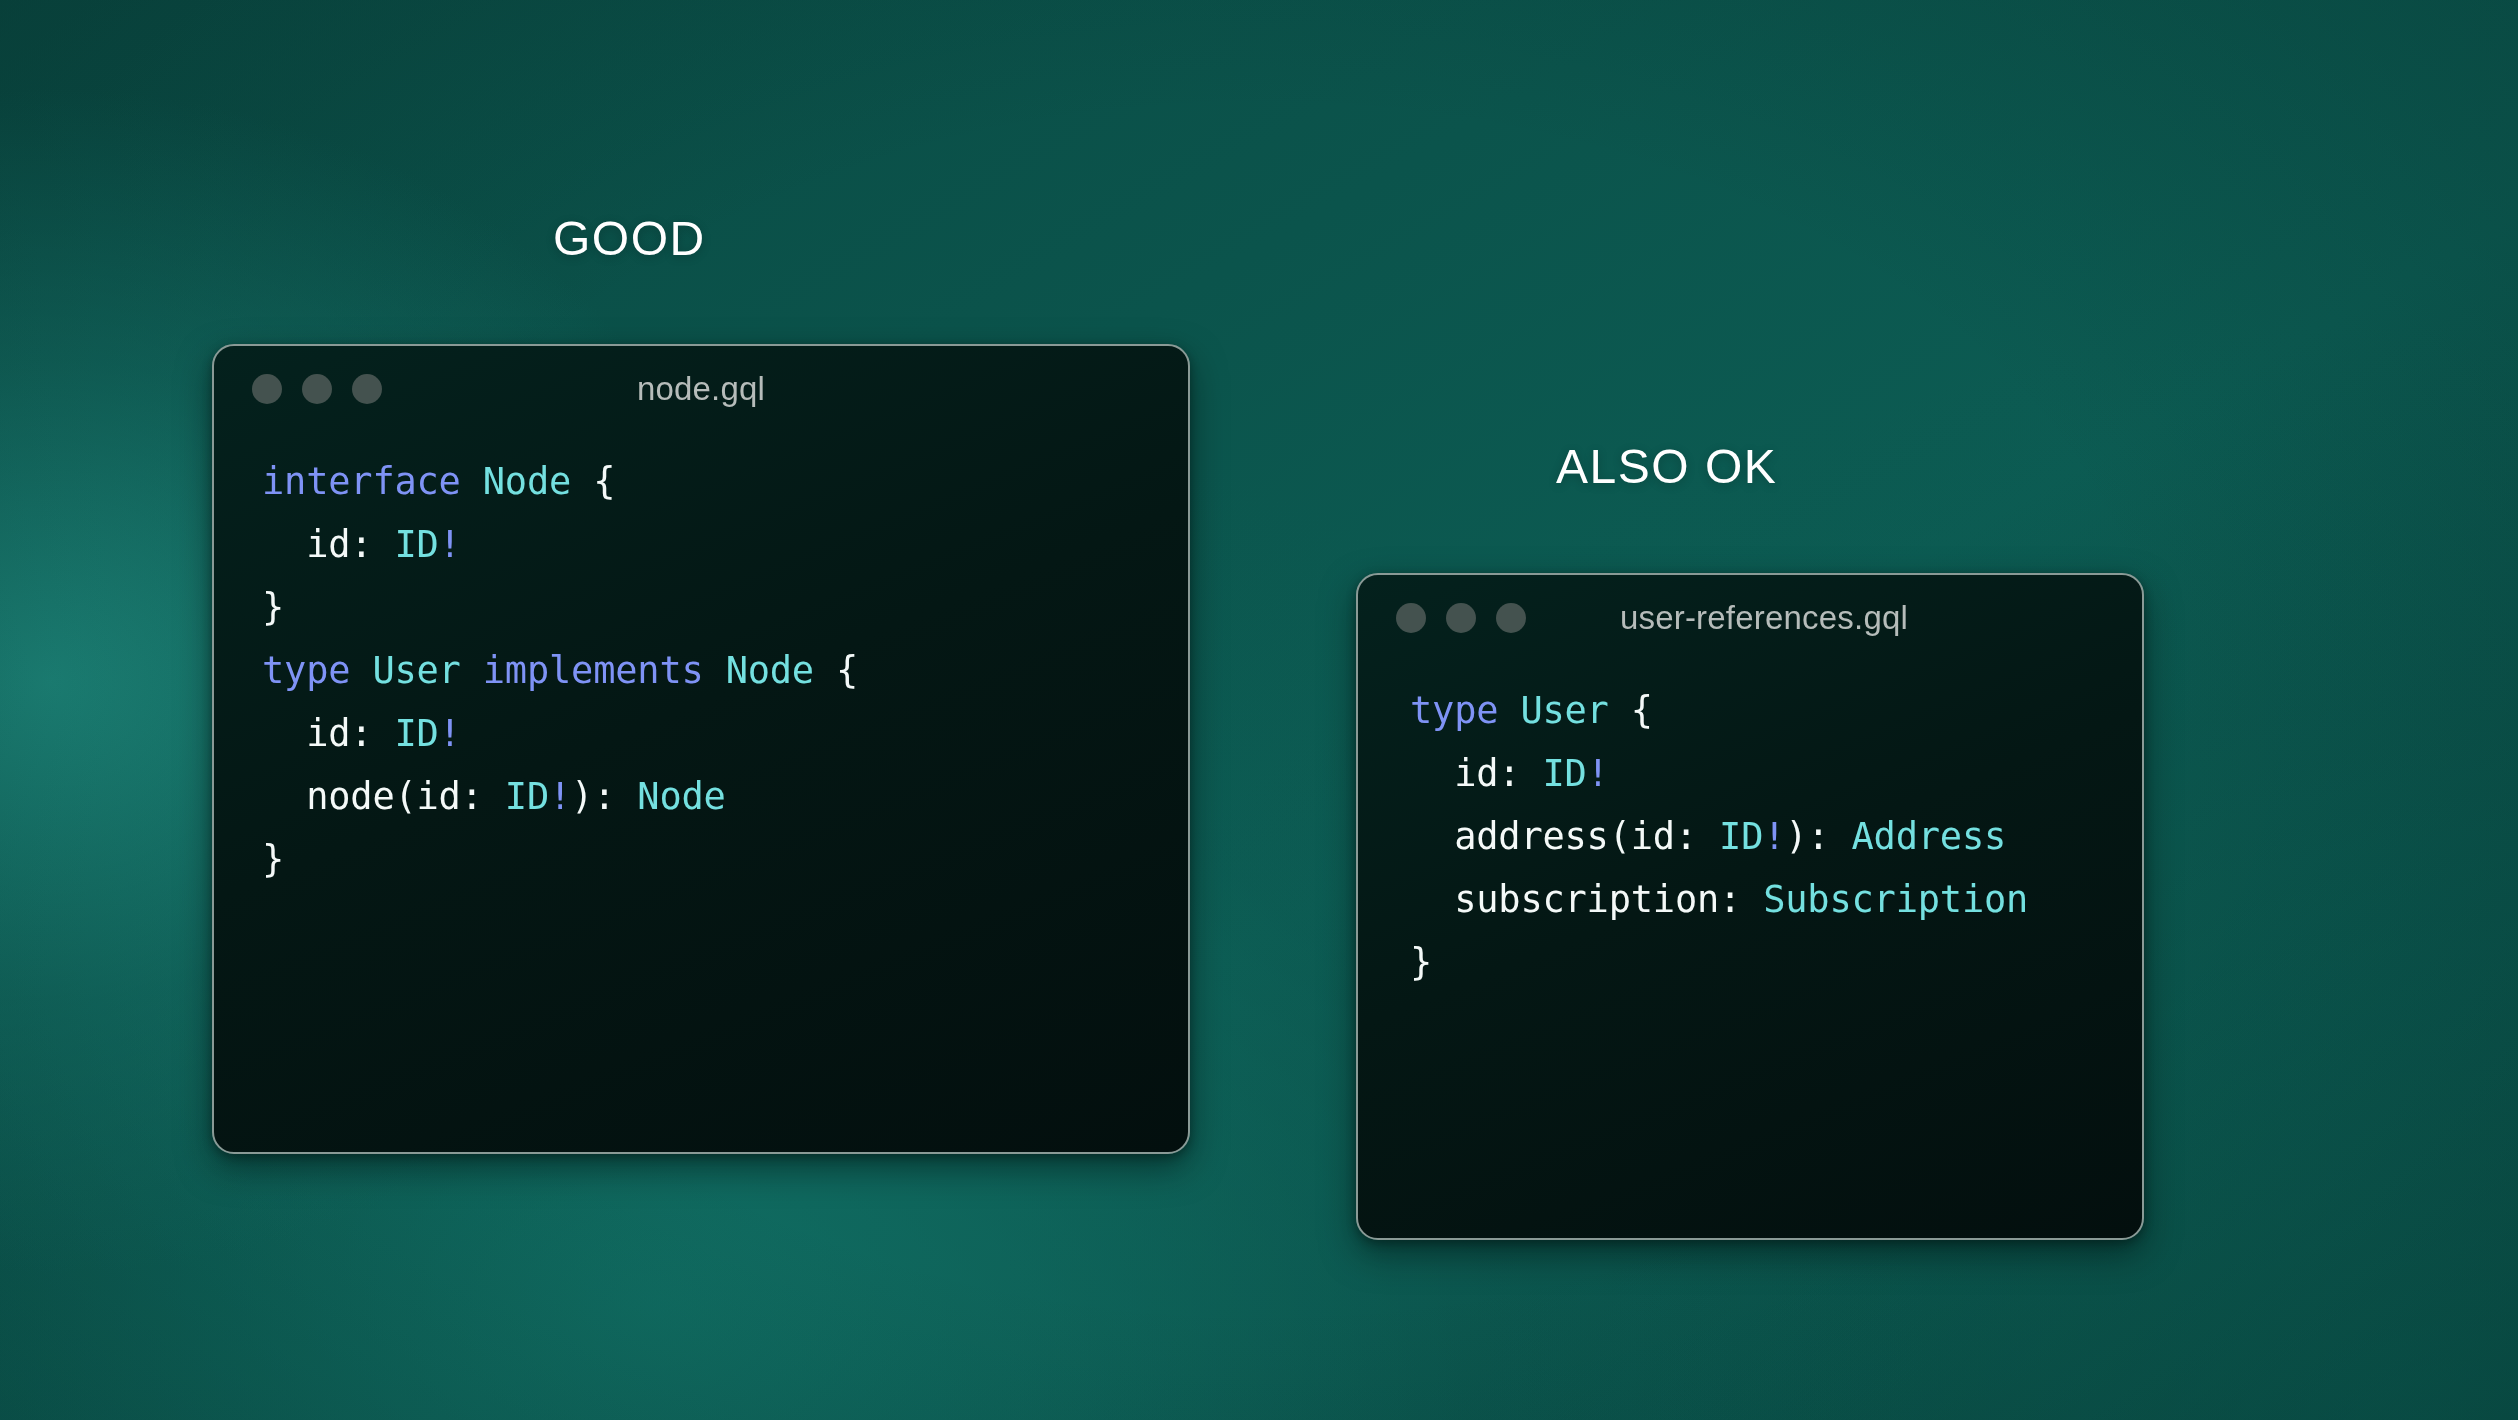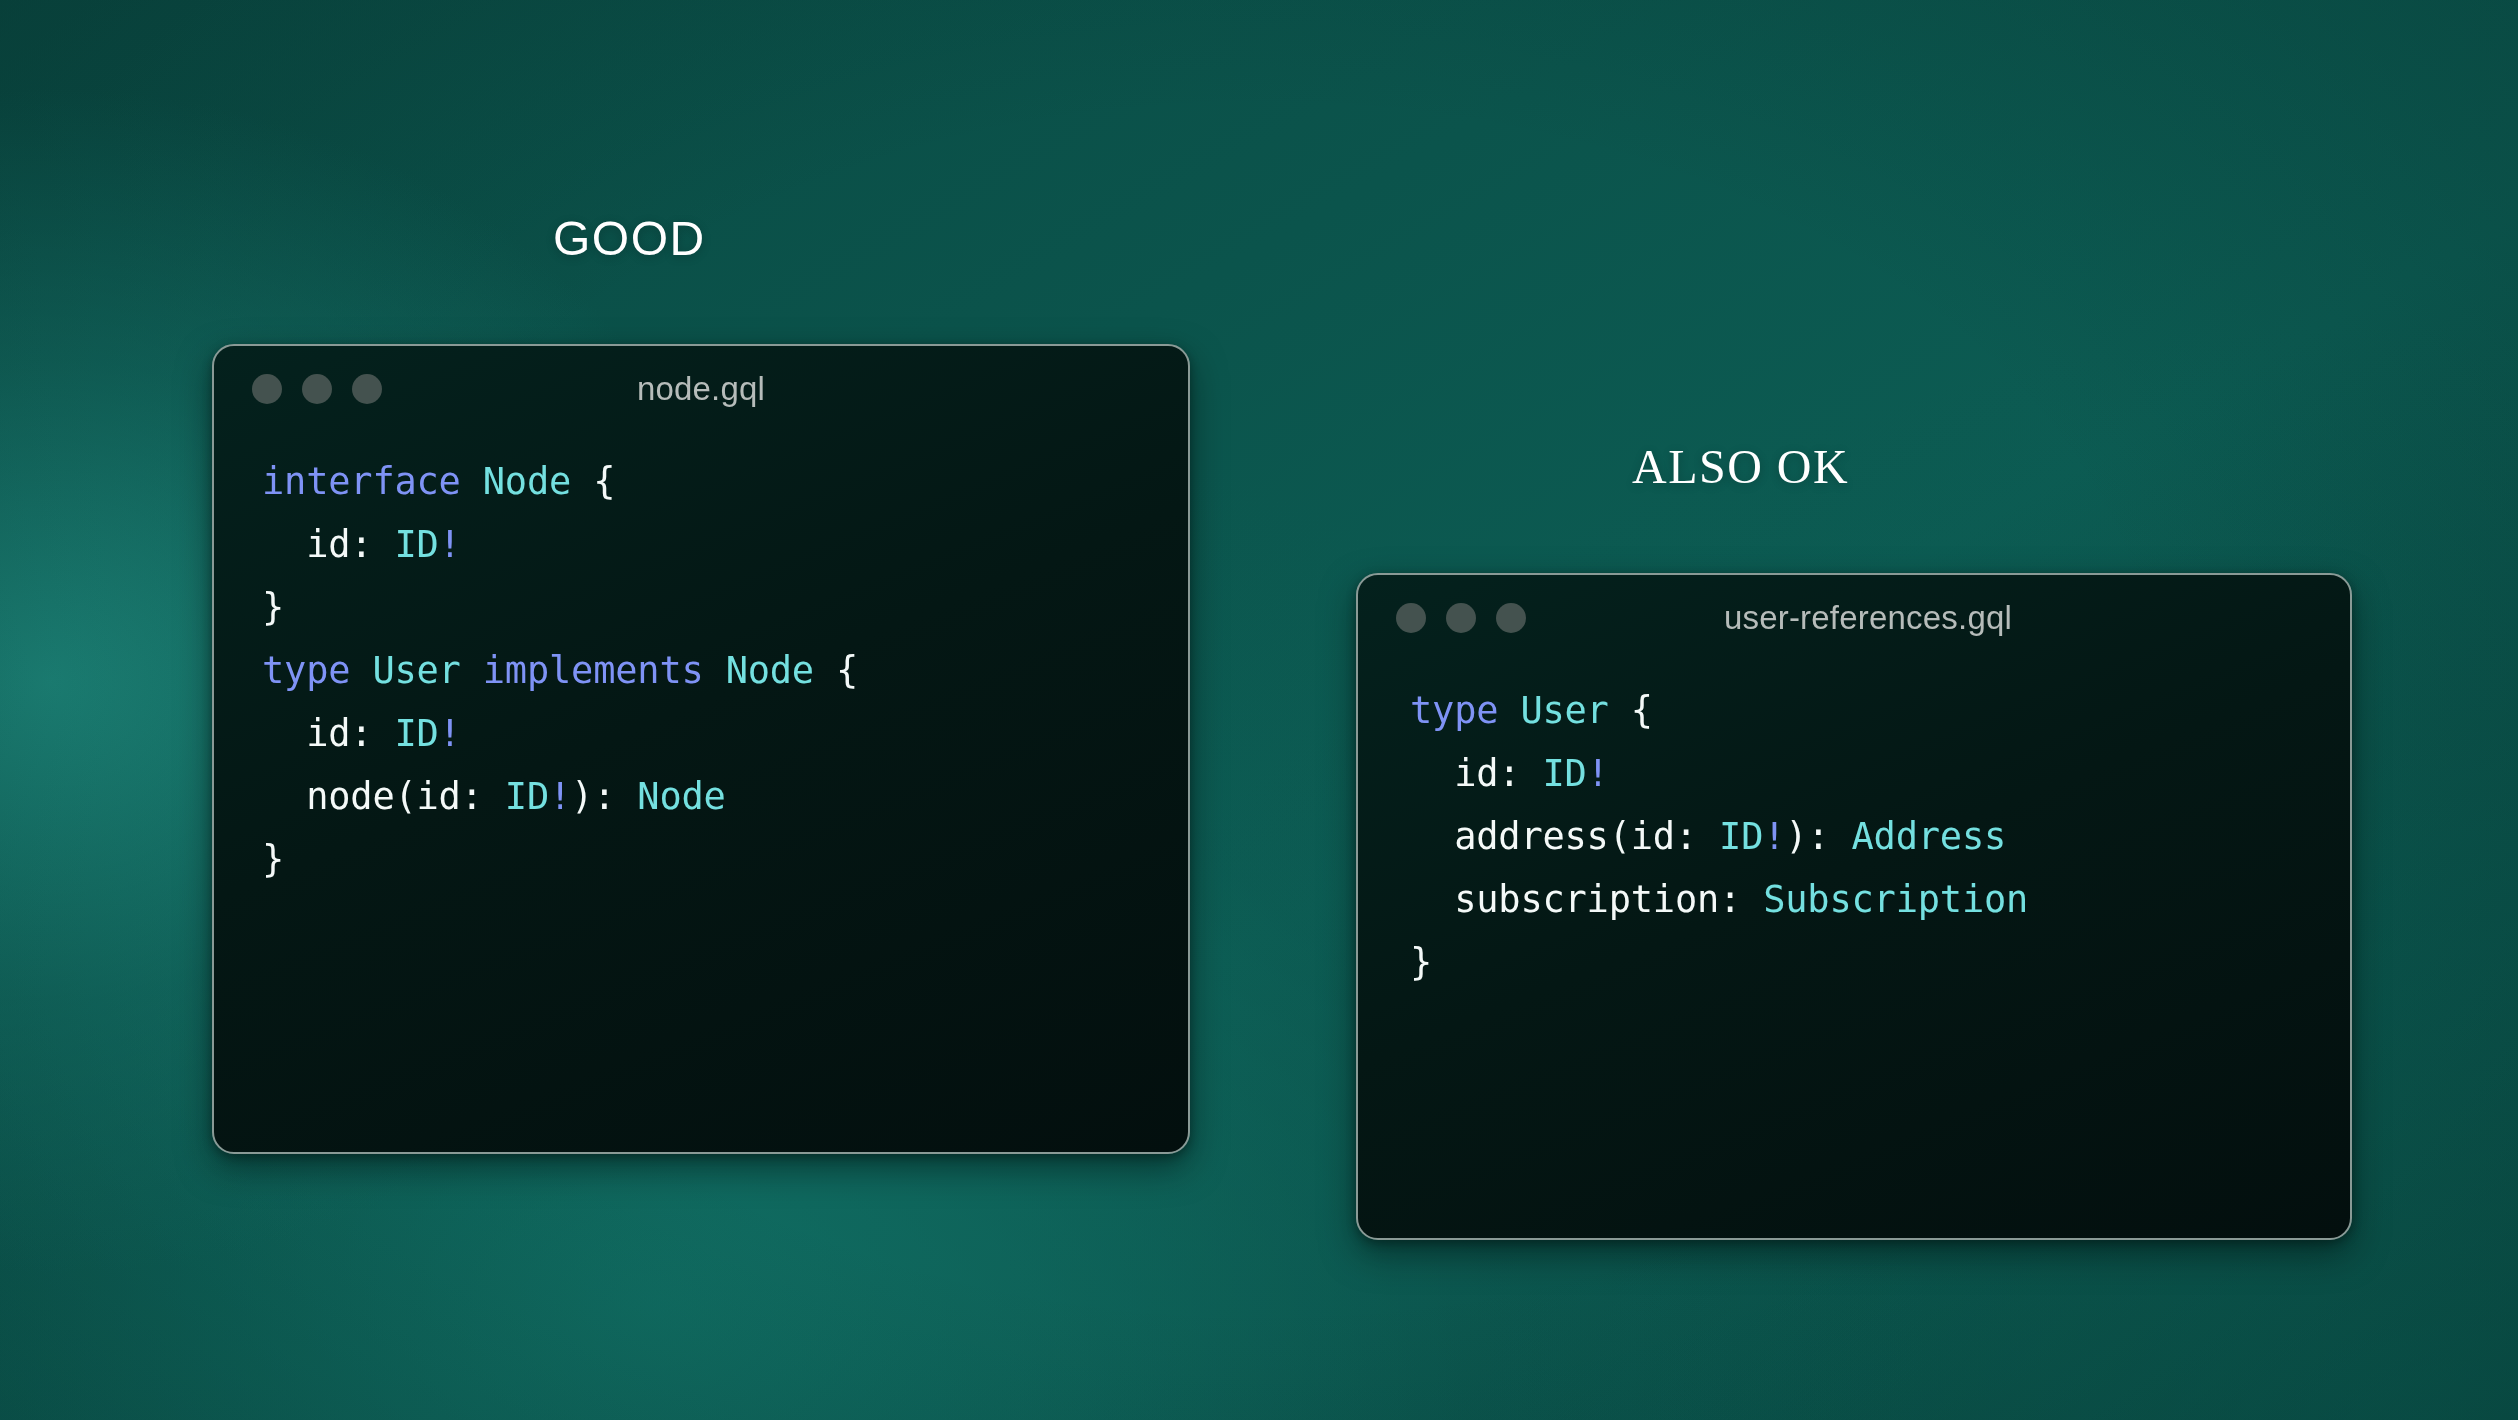--- a/index.html
+++ b/index.html
@@ -53,36 +53,36 @@
     color: #ffffff;
     font-family: "Liberation Sans", sans-serif;
     font-weight: 300;
     font-size: 48px;
     letter-spacing: 1.5px;
     line-height: 1;
     white-space: nowrap;
     text-shadow: 0 2px 10px rgba(0,0,0,0.22);
   }
   #heading-good   { left: 553px; top: 215px; }
-  #heading-alsook { left: 1632px; top: 443px; font-family: Liberation Serif, serif; }
+  #heading-alsook { left: 1556px; top: 443px; }
 
   
   .window {
     position: absolute;
     background: linear-gradient(158deg, #04211d 0%, #041714 46%, #030f0e 100%);
     border: 2px solid #8a9a96;
     border-radius: 22px;
     box-shadow:
       0 14px 34px rgba(0,20,17,0.52),
       0 3px 10px rgba(0,15,13,0.40);
     overflow: hidden;
     box-sizing: border-box;
   }
   #window-good   { left: 212px;  top: 344px; width: 978px;  height: 810px; }
-  #window-alsook { left: 1356px; top: 573px; width: 996px;  height: 667px; }
+  #window-alsook { left: 1356px; top: 573px; width: 788px;  height: 667px; }
 
   .titlebar {
     position: relative;
     height: 86px;
     display: flex;
     align-items: center;
   }
   .dots {
     display: flex;
     gap: 20px;

